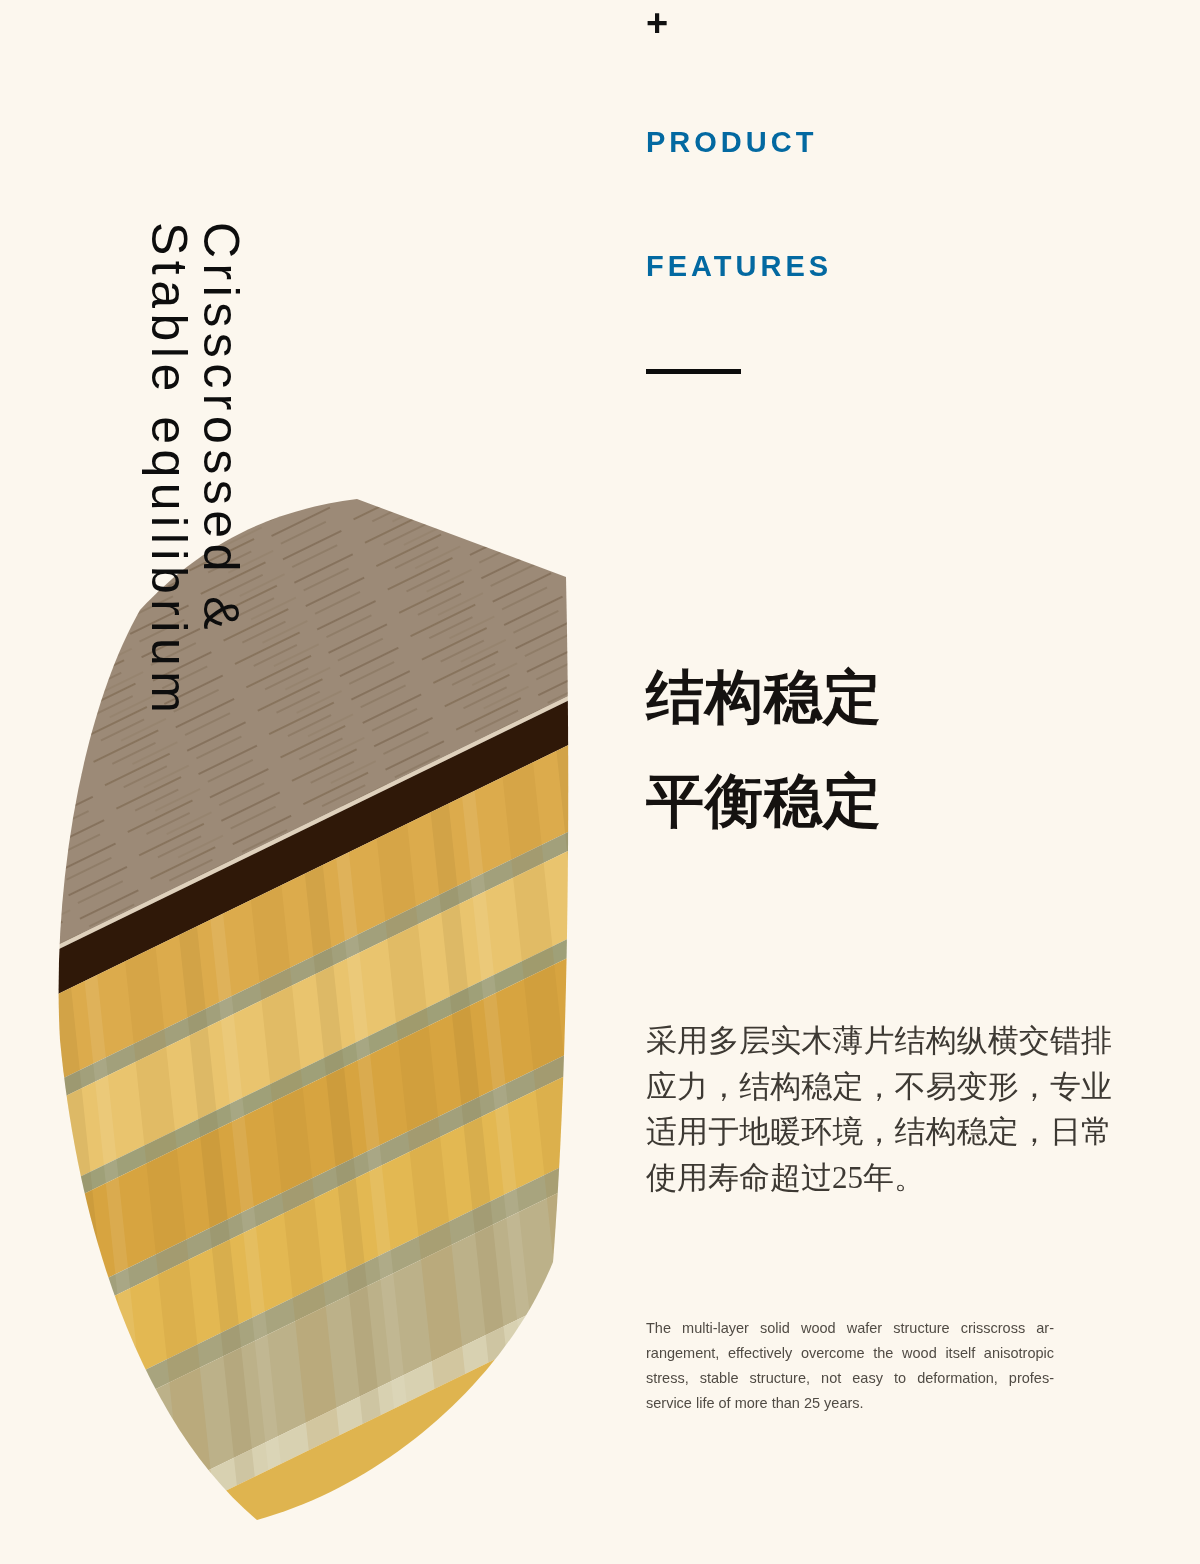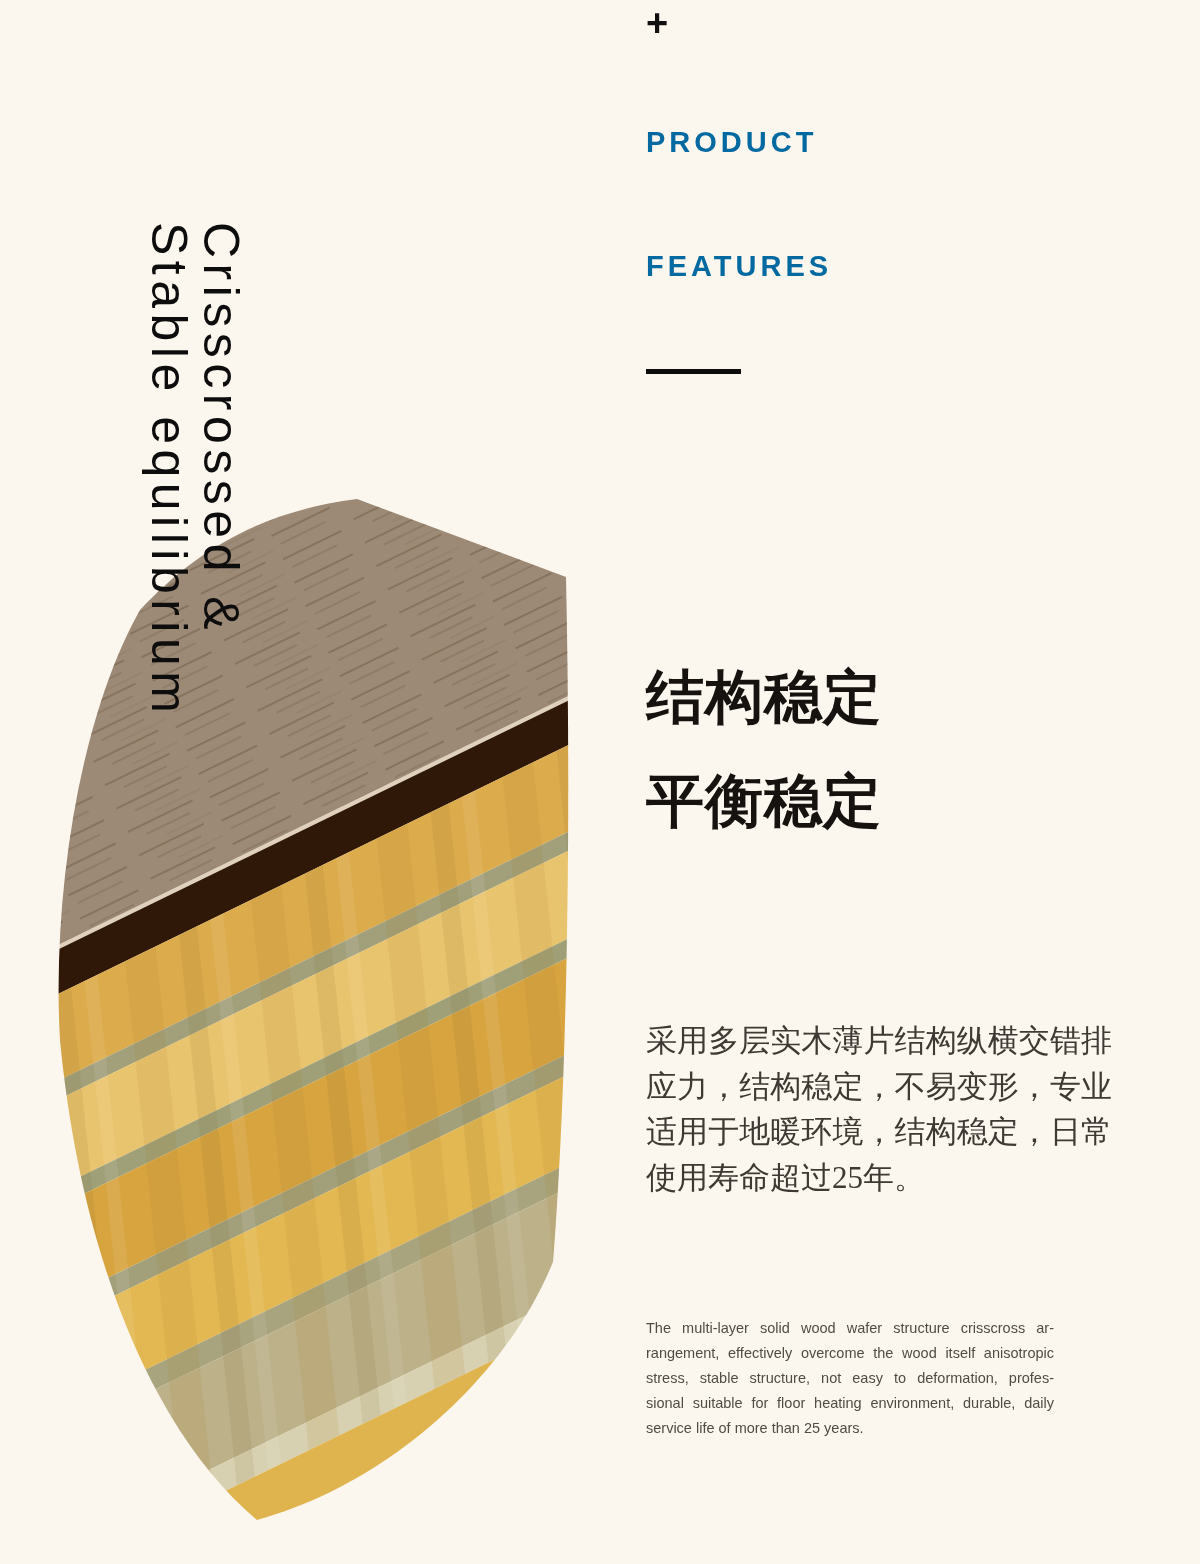--- a/index.html
+++ b/index.html
@@ -120,15 +120,14 @@
   <div class="jline">采用多层实木薄片结构纵横交错排</div>
   <div class="jline">应力，结构稳定，不易变形，专业</div>
   <div class="jline">适用于地暖环境，结构稳定，日常</div>
   <div class="jline last">使用寿命超过25年。</div>
 </div>
 
 <div class="abs col" id="en-body">
   <div class="jline">The multi-layer solid wood wafer structure crisscross ar-</div>
   <div class="jline">rangement, effectively overcome the wood itself anisotropic</div>
   <div class="jline">stress, stable structure, not easy to deformation, profes-</div>
-  <div class="jline">sional suitable for floor heating environment, durable, daily</div>
   <div class="jline last">service life of more than 25 years.</div>
 </div>
 
 </body></html>

